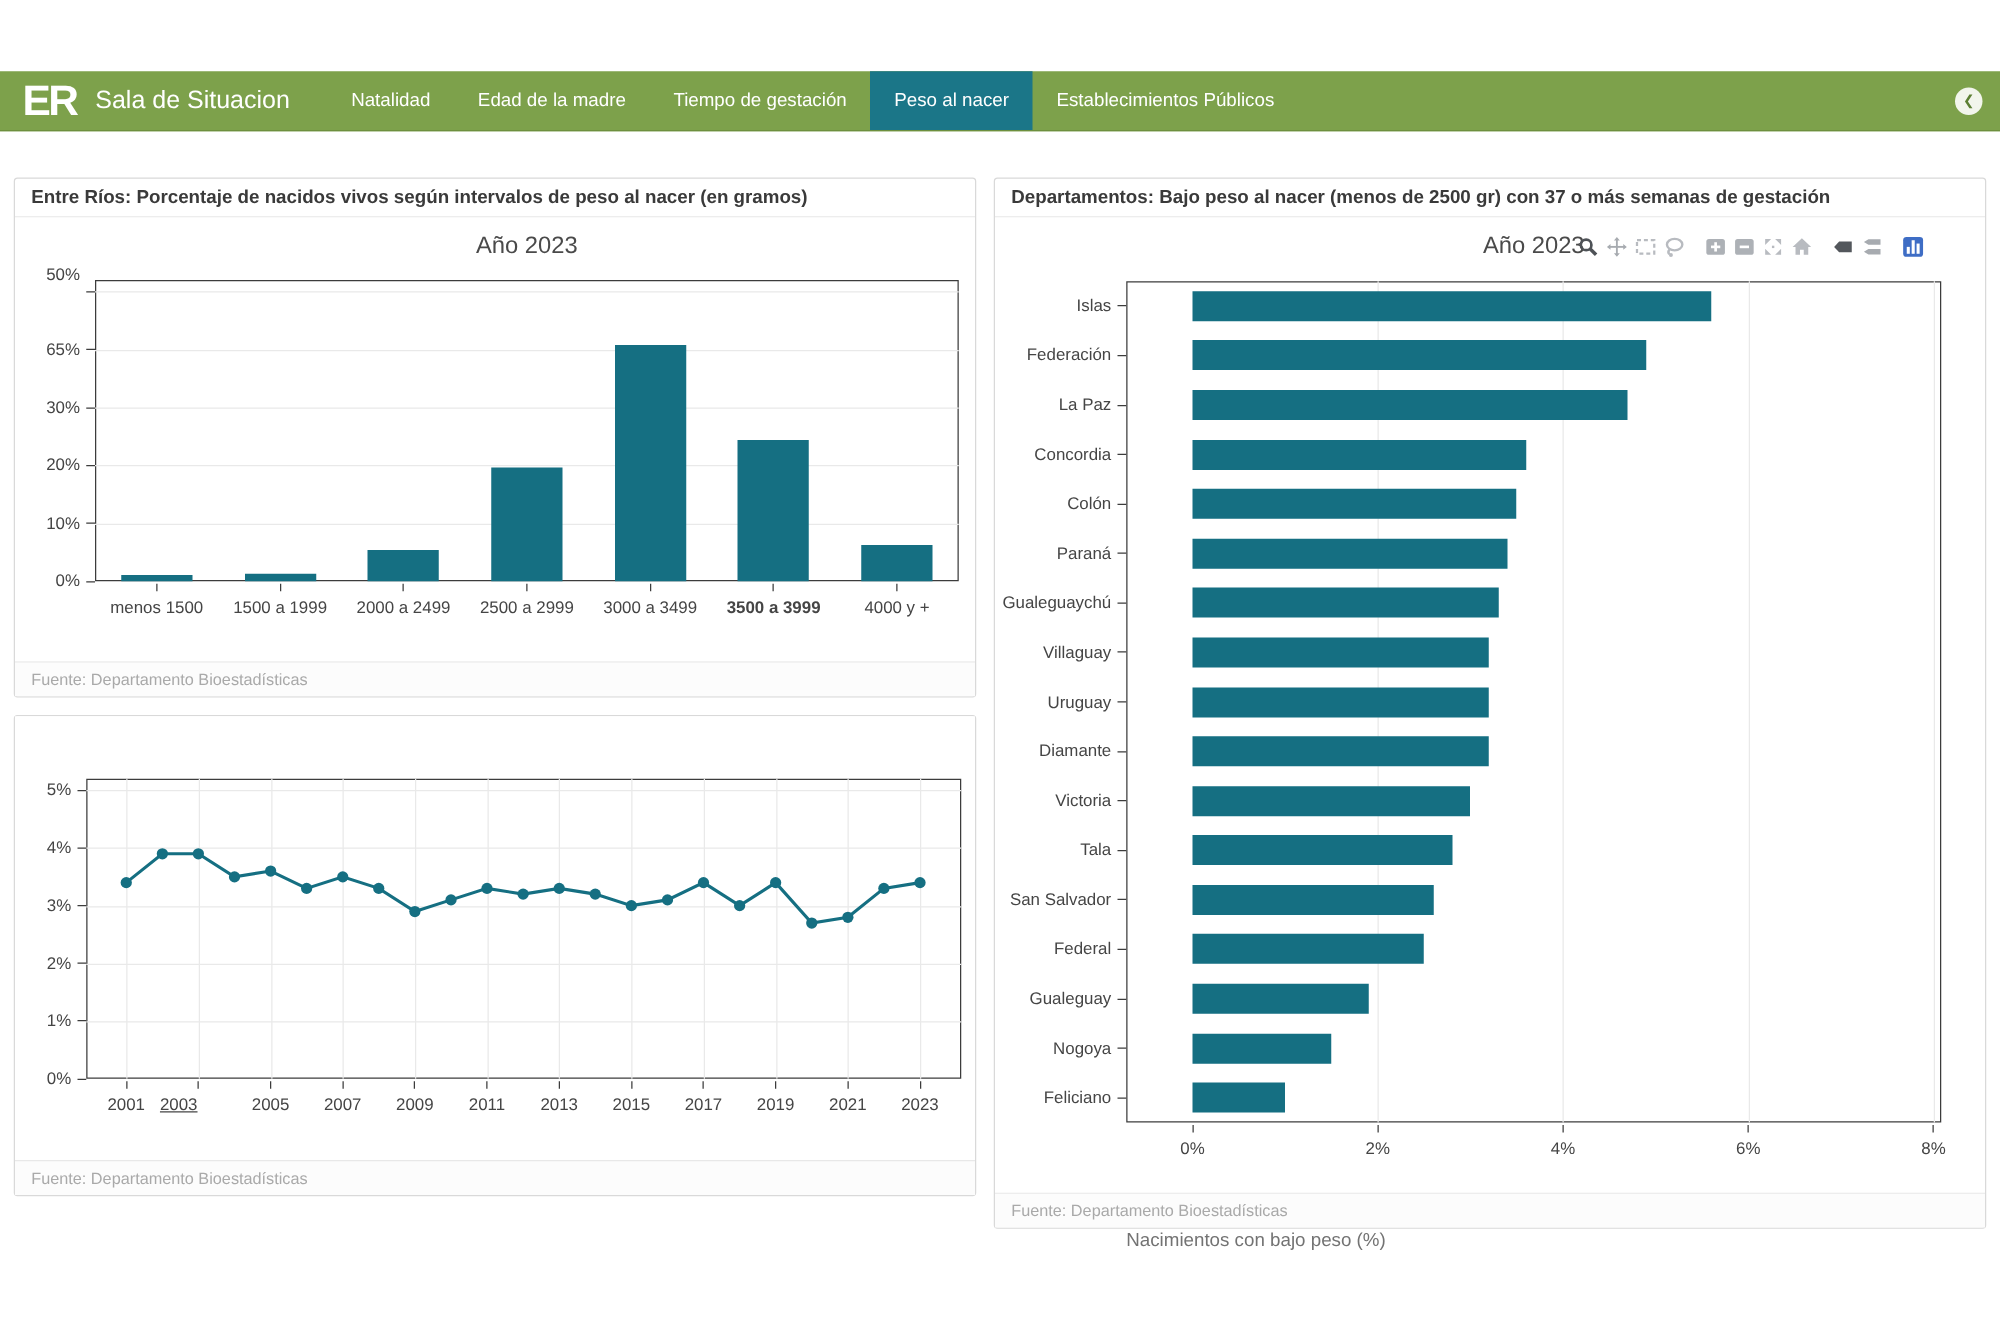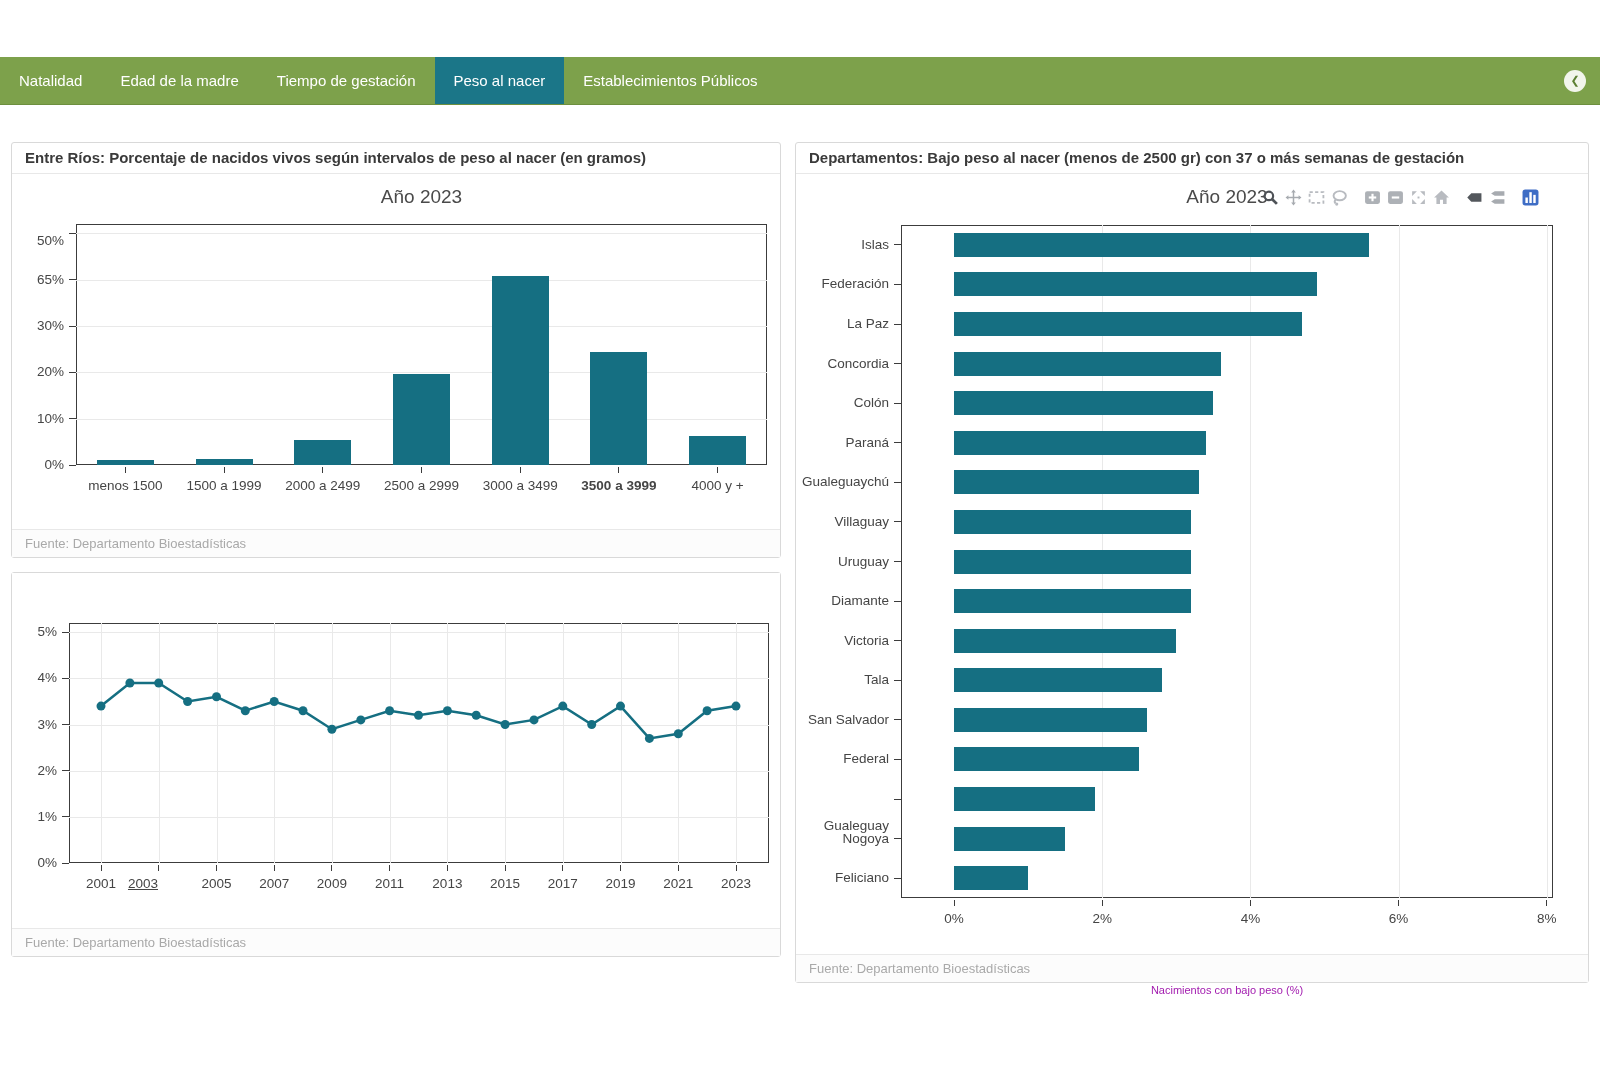--- a/index.html
+++ b/index.html
@@ -45,33 +45,37 @@
   #chart1, #chart2 { height:355px; }
   #chart3 { height:780px; }
   .chart-title { position:absolute; text-align:center; font-size:19px; color:#4a4a4a; }
   .plot-area { position:absolute; border:1.5px solid #3c3c3c; background:#fff; }
   .hgrid { position:absolute; height:1px; background:#e9e9e9; }
   .vgrid { position:absolute; width:1px; background:#e9e9e9; }
   .tickmark { position:absolute; background:#3c3c3c; }
   .ticklabel { position:absolute; font-size:13.5px; color:#454545; white-space:nowrap; }
   .tl-right { text-align:right; }
   .tl-center { text-align:center; }
-  .axis-label { position:absolute; font-size:11px; color:#a21caf; text-align:center; }
+  .axis-label { position:absolute; font-size:15px; color:#737373; text-align:left; }
   .bar { position:absolute; }
   
   .modebar { position:absolute; top:13px; right:46px; display:flex; align-items:center; }
   .mb-btn { background:none; border:none; padding:2px 3px; margin:0; cursor:pointer; line-height:0; }
   .mb-gap { margin-left:10px; }
 </style>
 </head>
 <body>
 
 <div class="topstrip"></div>
 
 <div class="navbar">
+  <div class="brand">
+    <span class="logo">ER</span>
+    <span class="nav-title">Sala de Situacion</span>
+  </div>
   <div class="tabs">
     <div class="tab">Natalidad</div>
     <div class="tab">Edad de la madre</div>
     <div class="tab">Tiempo de gestación</div>
     <div class="tab active">Peso al nacer</div>
     <div class="tab">Establecimientos Públicos</div>
   </div>
   <div class="nav-spacer"></div>
   <button class="collapse-btn">
     <span>❮</span>
@@ -95,21 +99,21 @@
           <div class="tickmark" style="left: 57px; width: 7px; height: 1px; top: 197.8px;"></div>
           <div class="ticklabel tl-right" style="left: 0px; width: 52px; top: 190.3px;">20%</div>
           <div class="hgrid" style="left: 64px; width: 691px; top: 152px;"></div>
           <div class="tickmark" style="left: 57px; width: 7px; height: 1px; top: 151.5px;"></div>
           <div class="ticklabel tl-right" style="left: 0px; width: 52px; top: 144px;">30%</div>
           <div class="hgrid" style="left: 64px; width: 691px; top: 105.6px;"></div>
           <div class="tickmark" style="left: 57px; width: 7px; height: 1px; top: 105.1px;"></div>
           <div class="ticklabel tl-right" style="left: 0px; width: 52px; top: 97.6px;">65%</div>
           <div class="hgrid" style="left: 64px; width: 691px; top: 59.3px;"></div>
           <div class="tickmark" style="left: 57px; width: 7px; height: 1px; top: 58.8px;"></div>
-          <div class="ticklabel tl-right" style="left: 0px; width: 52px; top: 59px;">50%</div>
+          <div class="ticklabel tl-right" style="left: 0px; width: 52px; top: 38px;">50%</div>
           <div class="bar" style="left: 84.9px; top: 285.9px; width: 57px; height: 5.1px; background: rgb(21, 111, 130);"></div>
           <div class="tickmark" style="left: 112.9px; top: 292.5px; width: 1px; height: 6px;"></div>
           <div class="ticklabel tl-center" style="left: 65.4px; width: 96px; top: 304px;">menos 1500</div>
           <div class="bar" style="left: 183.6px; top: 285.4px; width: 57px; height: 5.6px; background: rgb(21, 111, 130);"></div>
           <div class="tickmark" style="left: 211.6px; top: 292.5px; width: 1px; height: 6px;"></div>
           <div class="ticklabel tl-center" style="left: 164.1px; width: 96px; top: 304px;">1500 a 1999</div>
           <div class="bar" style="left: 282.3px; top: 266.4px; width: 57px; height: 24.6px; background: rgb(21, 111, 130);"></div>
           <div class="tickmark" style="left: 310.3px; top: 292.5px; width: 1px; height: 6px;"></div>
           <div class="ticklabel tl-center" style="left: 262.8px; width: 96px; top: 304px;">2000 a 2499</div>
           <div class="bar" style="left: 381px; top: 199.7px; width: 57px; height: 91.3px; background: rgb(21, 111, 130);"></div>
@@ -321,21 +325,21 @@
           <div class="tickmark" style="left: 98px; width: 7px; height: 1px; top: 505.8px;"></div>
           <div class="ticklabel tl-right" style="left: 0px; width: 93px; top: 498.3px;">Tala</div>
           <div class="bar" style="left: 158px; top: 533.9px; width: 192.7px; height: 24px; background: rgb(21, 111, 130);"></div>
           <div class="tickmark" style="left: 98px; width: 7px; height: 1px; top: 545.4px;"></div>
           <div class="ticklabel tl-right" style="left: 0px; width: 93px; top: 537.9px;">San Salvador</div>
           <div class="bar" style="left: 158px; top: 573.4px; width: 185.3px; height: 24px; background: rgb(21, 111, 130);"></div>
           <div class="tickmark" style="left: 98px; width: 7px; height: 1px; top: 584.9px;"></div>
           <div class="ticklabel tl-right" style="left: 0px; width: 93px; top: 577.4px;">Federal</div>
           <div class="bar" style="left: 158px; top: 613px; width: 140.8px; height: 24px; background: rgb(21, 111, 130);"></div>
           <div class="tickmark" style="left: 98px; width: 7px; height: 1px; top: 624.5px;"></div>
-          <div class="ticklabel tl-right" style="left: 0px; width: 93px; top: 644px;">Gualeguay</div>
+          <div class="ticklabel tl-right" style="left: 0px; width: 93px; top: 617px;">Gualeguay</div>
           <div class="bar" style="left: 158px; top: 652.6px; width: 111.1px; height: 24px; background: rgb(21, 111, 130);"></div>
           <div class="tickmark" style="left: 98px; width: 7px; height: 1px; top: 664.1px;"></div>
           <div class="ticklabel tl-right" style="left: 0px; width: 93px; top: 656.6px;">Nogoya</div>
           <div class="bar" style="left: 158px; top: 692.2px; width: 74.1px; height: 24px; background: rgb(21, 111, 130);"></div>
           <div class="tickmark" style="left: 98px; width: 7px; height: 1px; top: 703.7px;"></div>
           <div class="ticklabel tl-right" style="left: 0px; width: 93px; top: 696.2px;">Feliciano</div>
         </div>
       <div class="panel-footer">Fuente: Departamento Bioestadísticas</div>
     </div>
   </div>

